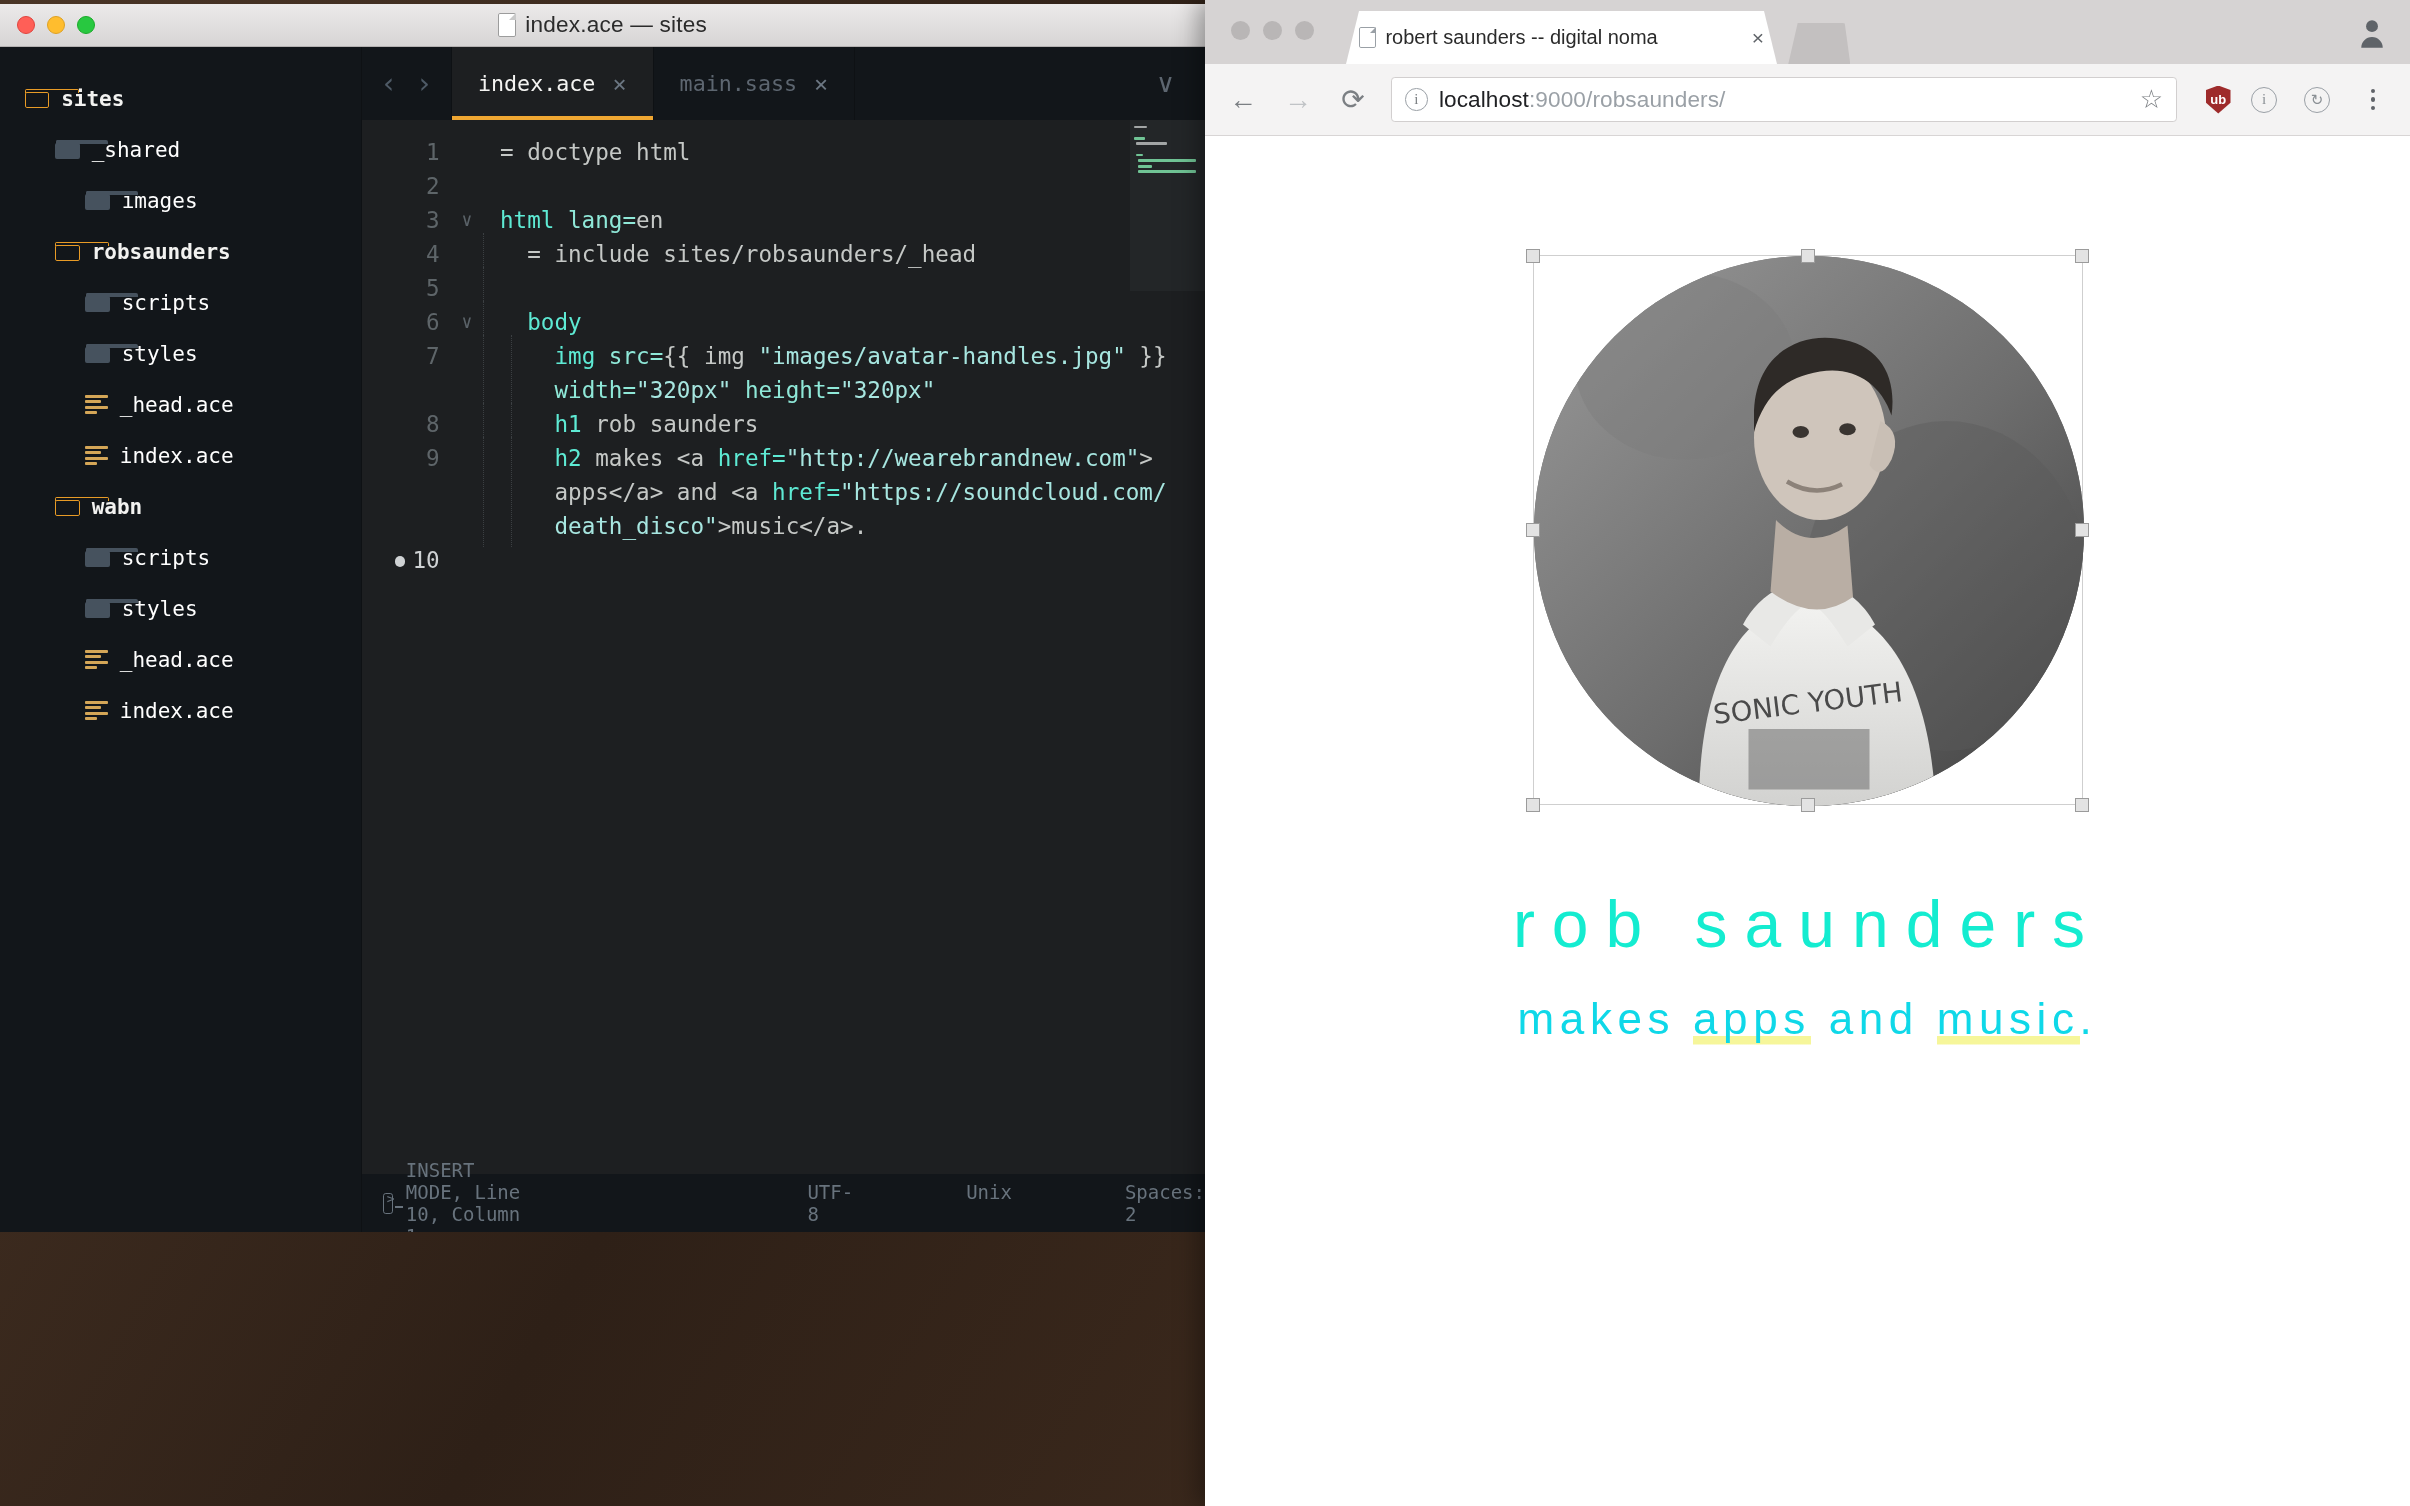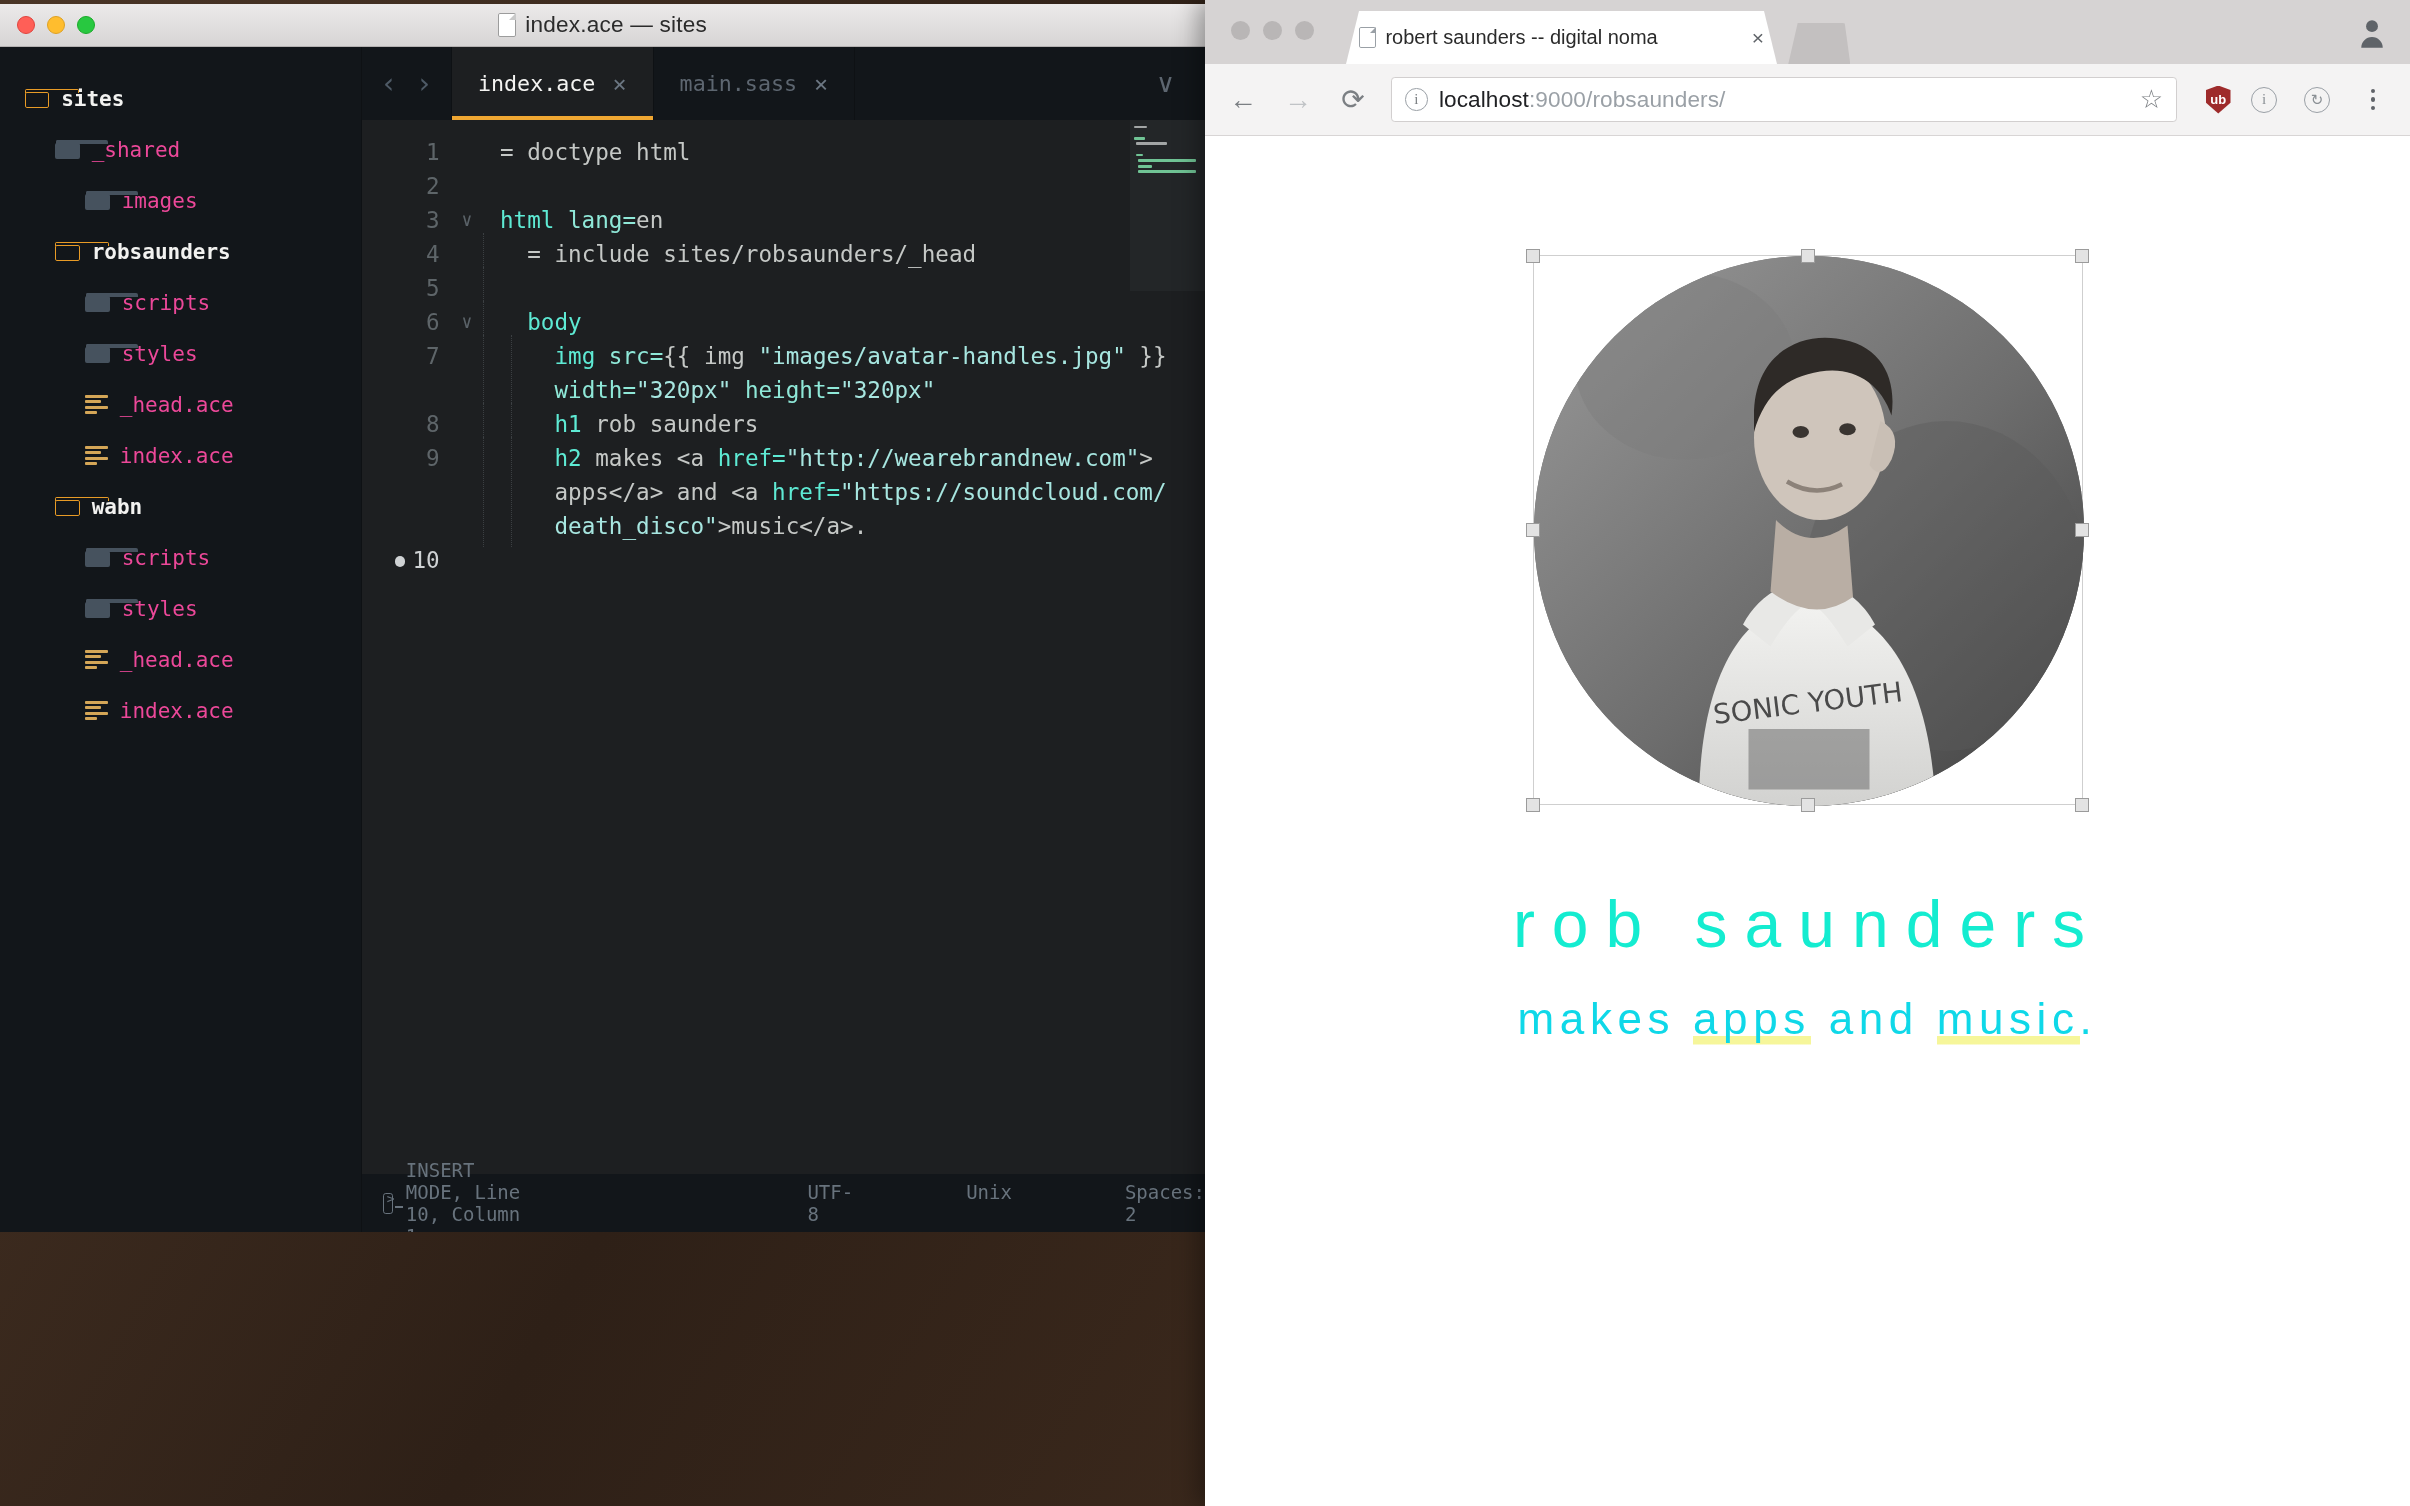--- a/index.html
+++ b/index.html
@@ -53,21 +53,21 @@
 
   
   #tree-view {
     width: 362px; background: #12161a; flex: 0 0 362px;
     padding-top: 26px; position: relative;
     border-right: 0.9px solid #0e1114;
   }
   .tree-row {
     display: flex; align-items: center; height: 51px;
     font-family: "DejaVu Sans Mono", monospace;
-    font-size: 21px; color: #ec4899; white-space: nowrap;
+    font-size: 21px; color: #ffffff; white-space: nowrap;
   }
   .tree-row.root { color: #f2f2f0; font-weight: bold; }
   .tree-row.expanded-dir { color: #f2f2f0; font-weight: bold; }
   .ico { flex: 0 0 auto; margin-right: 12.2px; display: inline-block; }
   .folder-ico { width: 24.5px; height: 20px; position: relative; }
   .folder-ico .tab { position: absolute; left: 0; top: 0; width: 10.4px; height: 4.7px; border-radius: 1.9px 1.9px 0 0; }
   .folder-ico .bod { position: absolute; left: 0; top: 3.8px; width: 24.5px; height: 16px; border-radius: 1.9px; }
   .folder-ico.open .tab { background: transparent; border: 1.9px solid #e89b26; border-bottom: none; }
   .folder-ico.open .bod { background: transparent; border: 1.9px solid #e89b26; }
   .folder-ico.closed .tab { background: #46525e; }

